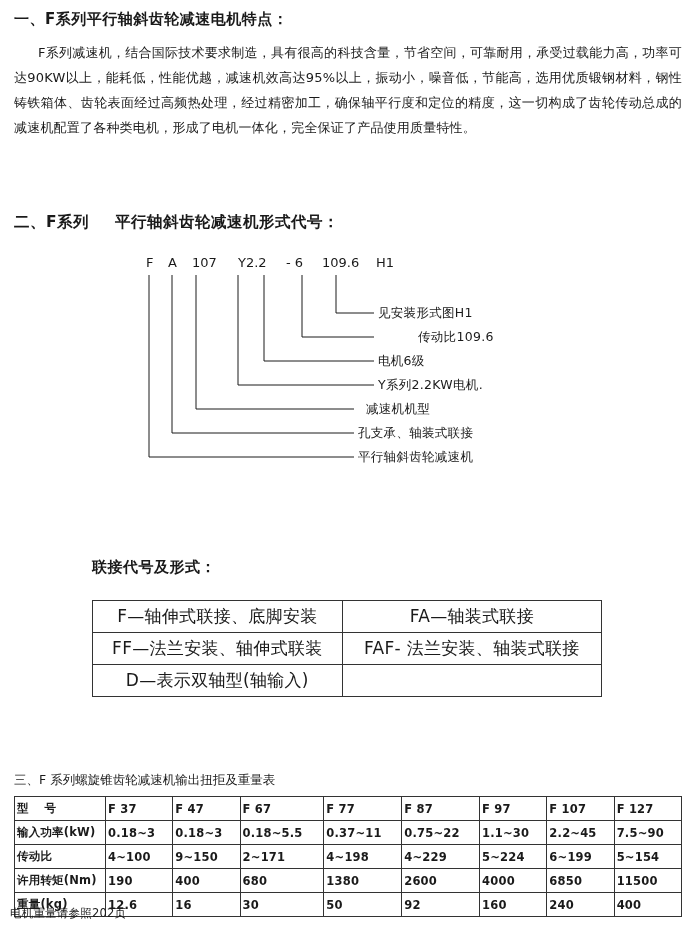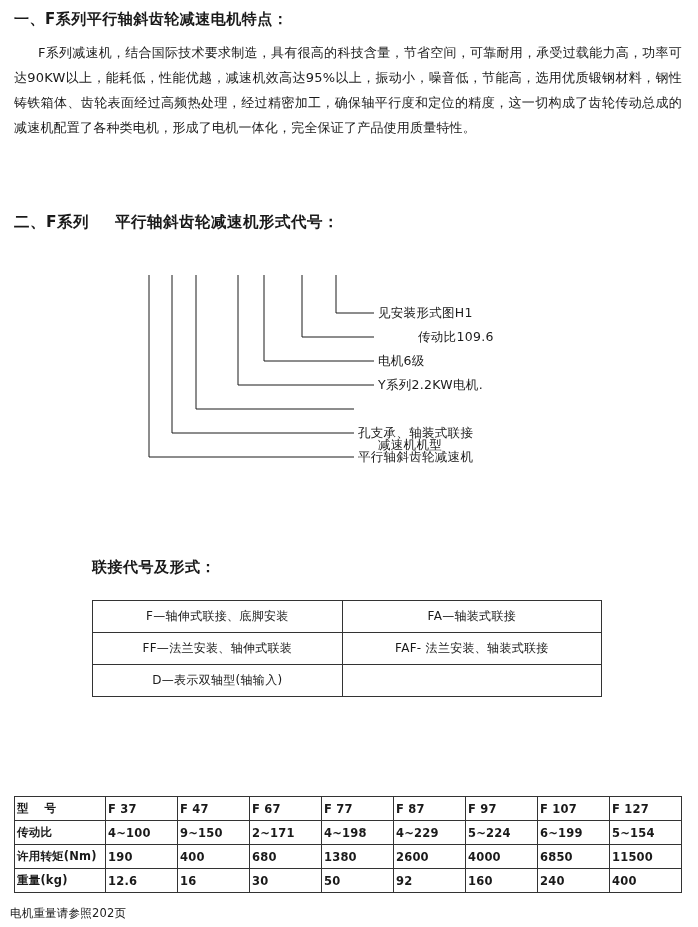--- a/index.html
+++ b/index.html
@@ -83,21 +83,21 @@
     font-size: 15px;
     font-weight: bold;
     letter-spacing: 0.5px;
   }
   #conn-table {
     position: absolute;
     left: 92px;
     top: 600px;
     width: 510px;
     border-collapse: collapse;
-    font-size: 12px;
+    font-size: 17px;
   }
   #conn-table td {
     border: 1px solid #333;
     height: 31px;
     text-align: center;
     vertical-align: middle;
     padding: 0 4px;
     letter-spacing: 0.3px;
   }
   #conn-table td.blank { border-right: 1px solid #333; }
@@ -140,20 +140,23 @@
 
   <div class="sec-head" id="sec1-head">一、F系列平行轴斜齿轮减速电机特点：</div>
 
   <div id="intro-para">F系列减速机，结合国际技术要求制造，具有很高的科技含量，节省空间，可靠耐用，承受过载能力高，功率可达90KW以上，能耗低，性能优越，减速机效高达95%以上，振动小，噪音低，节能高，选用优质锻钢材料，钢性铸铁箱体、齿轮表面经过高频热处理，经过精密加工，确保轴平行度和定位的精度，这一切构成了齿轮传动总成的减速机配置了各种类电机，形成了电机一体化，完全保证了产品使用质量特性。</div>
 
   <div class="sec-head" id="sec2-head">
     <span>二、F系列</span><span class="gap"></span><span>平行轴斜齿轮减速机形式代号：</span>
   </div>
 
   <div id="code-diagram">
+    <div class="code-tokens">
+      <span style="width:22px">F</span><span style="width:24px">A</span><span style="width:46px">107</span><span style="width:48px">Y2.2</span><span style="width:36px">- 6</span><span style="width:54px">109.6</span><span style="width:30px">H1</span>
+    </div>
 
     <svg width="668" height="230">
       <g stroke="#1a1a1a" stroke-width="1" fill="none">
 
         <path d="M 322 20 L 322 58 L 360 58"></path>
 
         <path d="M 288 20 L 288 82 L 360 82"></path>
 
         <path d="M 250 20 L 250 106 L 360 106"></path>
 
@@ -164,21 +167,21 @@
         <path d="M 158 20 L 158 178 L 340 178"></path>
 
         <path d="M 135 20 L 135 202 L 340 202"></path>
       </g>
     </svg>
 
     <div class="leg-label" style="left:364px; top:50px;">见安装形式图H1</div>
     <div class="leg-label" style="left:364px; top:74px;margin-left:40px;">传动比109.6</div>
     <div class="leg-label" style="left:364px; top:98px;">电机6级</div>
     <div class="leg-label" style="left:364px; top:122px;">Y系列2.2KW电机.</div>
-    <div class="leg-label" style="left:364px; top:146px;margin-top:36px;">减速机机型</div>
+    <div class="leg-label" style="left:352px; top:146px;">减速机机型</div>
     <div class="leg-label" style="left:344px; top:170px;">孔支承、轴装式联接</div>
     <div class="leg-label" style="left:344px; top:194px;">平行轴斜齿轮减速机</div>
   </div>
 
   <div id="conn-head">联接代号及形式：</div>
 
   <table id="conn-table">
     <tbody>
       <tr>
         <td style="width:250px">F—轴伸式联接、底脚安装</td>
@@ -188,37 +191,49 @@
         <td>FF—法兰安装、轴伸式联装</td>
         <td>FAF- 法兰安装、轴装式联接</td>
       </tr>
       <tr>
         <td>D—表示双轴型(轴输入)</td>
         <td class="blank"></td>
       </tr>
     </tbody>
   </table>
 
+  <div class="sec-head" id="sec3-head">三、F 系列螺旋锥齿轮减速机输出扭拒及重量表</div>
 
   <table id="spec-table">
     <thead>
       <tr>
         <th class="rowhdr spaced">型    号</th>
         <th>F 37</th>
         <th>F 47</th>
         <th>F 67</th>
         <th>F 77</th>
         <th>F 87</th>
         <th>F 97</th>
         <th>F 107</th>
         <th>F 127</th>
       </tr>
     </thead>
     <tbody>
       <tr>
+        <td class="rowhdr">输入功率(kW)</td>
+        <td>0.18~3</td>
+        <td>0.18~3</td>
+        <td>0.18~5.5</td>
+        <td>0.37~11</td>
+        <td>0.75~22</td>
+        <td>1.1~30</td>
+        <td>2.2~45</td>
+        <td>7.5~90</td>
+      </tr>
+      <tr>
         <td class="rowhdr">传动比</td>
         <td>4~100</td>
         <td>9~150</td>
         <td>2~171</td>
         <td>4~198</td>
         <td>4~229</td>
         <td>5~224</td>
         <td>6~199</td>
         <td>5~154</td>
       </tr>

